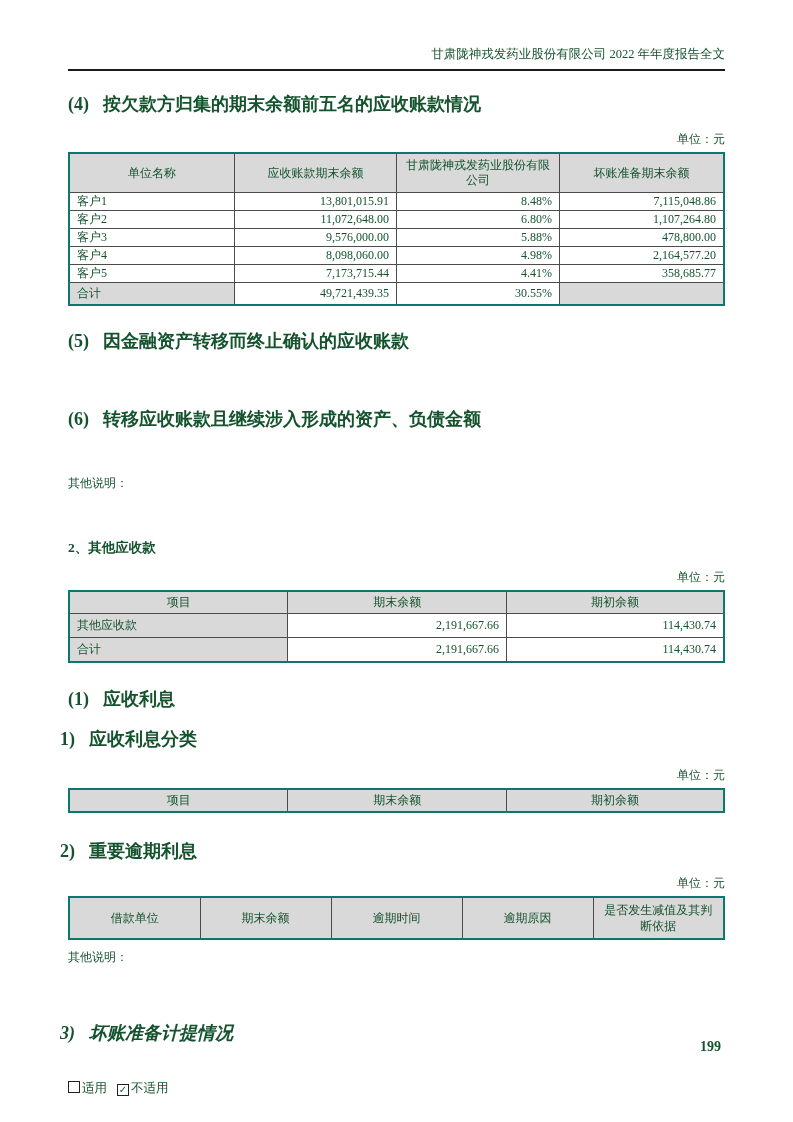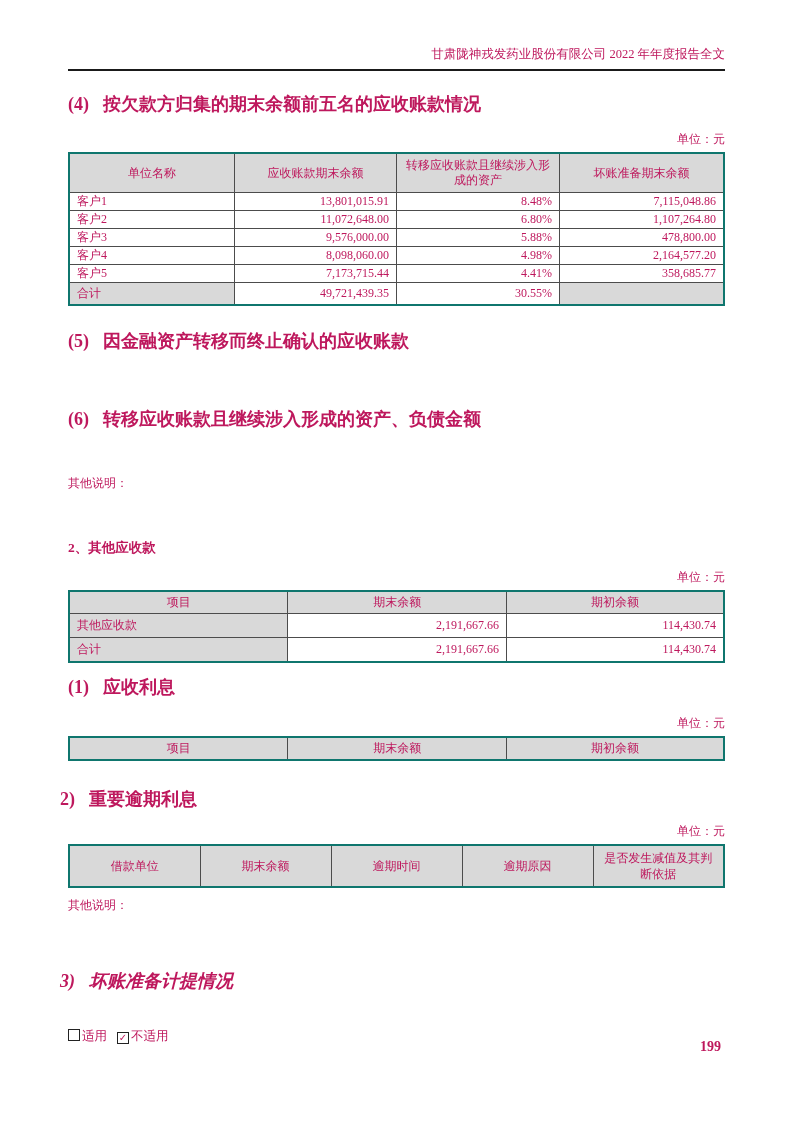--- a/index.html
+++ b/index.html
@@ -2,21 +2,21 @@
 <html><head>
 <meta charset="utf-8">
 <style>
   html,body{margin:0;padding:0;background:#888;}
   .page{
     position:relative;
     width:793px;height:1122px;
     margin:0 auto;
     background:#ffffff;
     font-family:"Liberation Serif","DejaVu Serif",serif;
-    color:#be185d;
+    color:#14532d;
     box-sizing:border-box;
     padding:0 68px;
     overflow:hidden;
   }
   
   .doc-header{
     margin-top:46px;
     text-align:right;
     font-size:12.5px;
     line-height:16px;
@@ -33,21 +33,21 @@
     font-size:18px;
     line-height:17px;
     margin:0;
   }
   .h-sub .num{display:inline-block;}
   .h-sub .gap{display:inline-block;width:14px;}
   .h-s4{margin-top:25px;}
   .h-s5{margin-top:27px;}
   .h-s6{margin-top:61px;}
   .h-other2{margin-top:48px;font-size:13.5px;}
-  .h-i1{margin-top:16px;}
+  .h-i1{margin-top:28px;}
   .h-i11{margin-top:23px;margin-left:-8px;}
   .h-i12{margin-top:30px;margin-left:-8px;}
   .h-i13{margin-top:60px;margin-left:-8px;font-style:italic;}
   .note{
     font-size:12px;line-height:16px;
     margin-top:47px;
   }
   .note2{margin-top:9px;}
   
   .unit{
@@ -131,21 +131,21 @@
     <colgroup>
         <col style="width:25.3%">
         <col style="width:24.7%">
         <col style="width:24.9%">
         <col style="width:25.1%">
       </colgroup>
     <thead>
       <tr>
         <th>单位名称</th>
         <th>应收账款期末余额</th>
-        <th>转移应收账款且继续涉入形成的资产</th>
+        <th>甘肃陇神戎发药业股份有限公司</th>
         <th>坏账准备期末余额</th>
       </tr>
     </thead>
     <tbody>
       <tr>
         <td class="name">客户1</td>
         <td class="num">13,801,015.91</td>
         <td class="num">8.48%</td>
         <td class="num">7,115,048.86</td>
       </tr>
@@ -214,20 +214,21 @@
       <tr>
         <td class="name gray">合计</td>
         <td class="num">2,191,667.66</td>
         <td class="num">114,430.74</td>
       </tr>
     </tbody>
   </table>
 
   <p class="h-sub h-i1"><span class="num">(1)</span><span class="gap"></span><span>应收利息</span></p>
 
+  <p class="h-sub h-i11"><span class="num">1)</span><span class="gap"></span><span>应收利息分类</span></p>
 
   <div class="unit unit-3">单位：元</div>
 
   <table class="t3">
     <colgroup>
         <col style="width:33.4%">
         <col style="width:33.4%">
         <col style="width:33.2%">
       </colgroup>
     <thead>

